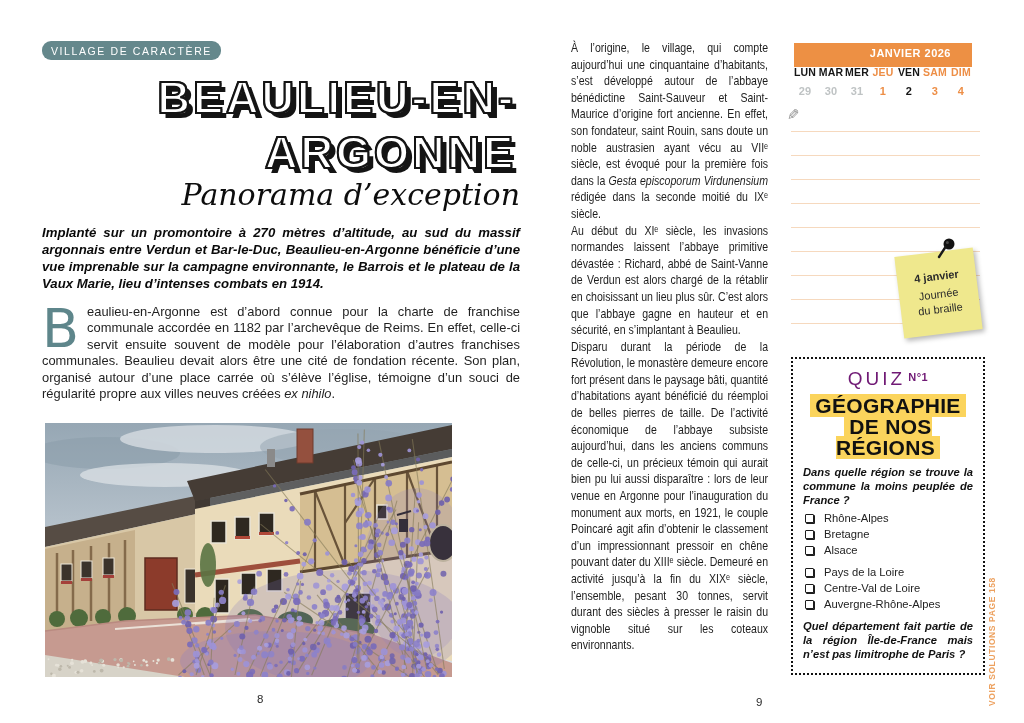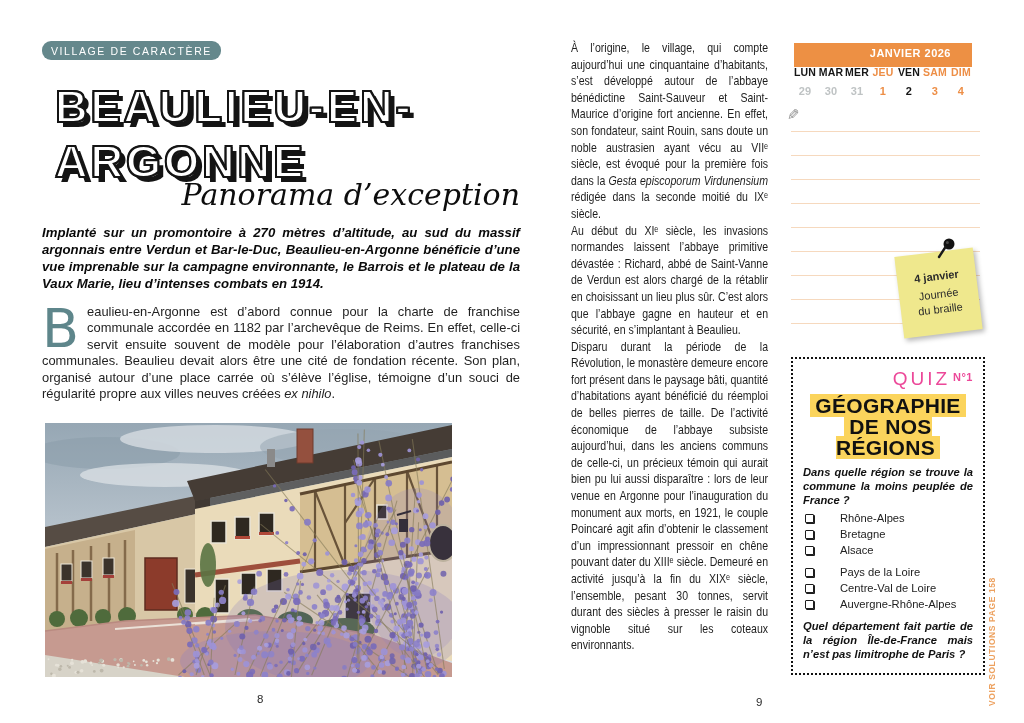--- a/index.html
+++ b/index.html
@@ -3,21 +3,21 @@
 <meta charset="utf-8">
 <style>
   html,body{margin:0;padding:0;background:#e8e8e8;}
   .sheet{position:relative;width:1024px;height:723px;background:#ffffff;overflow:hidden;
          font-family:"Liberation Sans",sans-serif;color:#1c1c1c;}
 
   
   .left-page{position:absolute;left:42px;top:36px;width:478px;height:650px;}
   .badge{position:absolute;left:0;top:5px;background:#65888C;color:#fff;
          font-size:10.5px;letter-spacing:1.6px;padding:4px 9px 3px;font-weight:400;border-radius:9px;}
-  .title{position:absolute;left:0;right:0;top:30px;margin:13px;text-align:left;}
+  .title{position:absolute;left:0;right:0;top:30px;margin:4px;text-align:right;}
   .title-line{display:block;font-size:45px;line-height:55px;font-weight:bold;
         letter-spacing:3px;color:#fff;
         -webkit-text-stroke:2px #141414;
         text-shadow:5px 5px 0 #141414,-1px -1px 0 #141414,1px -1px 0 #141414,
                     -1px 1px 0 #141414,1px 1px 0 #141414;}
   .subtitle{position:absolute;left:0;right:0;top:141px;text-align:right;
         font-family:"DejaVu Serif",serif;font-style:italic;font-weight:normal;
         font-size:30px;color:#0d0d0d;}
   .intro{position:absolute;left:0;top:188px;width:478px;margin:0;
         font-weight:bold;font-style:italic;font-size:13.2px;line-height:17px;
@@ -57,29 +57,29 @@
         background:#EFE88D;transform:rotate(-7deg);z-index:2;
         box-shadow:2px 3px 5px rgba(0,0,0,.28);
         display:flex;flex-direction:column;align-items:center;justify-content:center;
         font-size:11px;color:#2b2b2b;line-height:15px;}
   .sticky .date{font-weight:bold;margin-bottom:3px;}
   .pin{position:absolute;left:934px;top:236px;z-index:3;}
 
   
   .quiz{position:absolute;left:791px;top:357px;width:194px;height:318px;
         border:2px dotted #111;box-sizing:border-box;padding:9px 10px 6px;overflow:hidden;}
-  .quiz-kicker{text-align:right;font-size:19px;letter-spacing:3px;color:#ec4899;font-weight:normal;}
+  .quiz-kicker{text-align:center;font-size:19px;letter-spacing:3px;color:#701a75;font-weight:normal;}
   .quiz-kicker .num{font-size:11px;font-weight:bold;letter-spacing:.5px;vertical-align:4px;margin-left:3px;}
   .quiz-title{text-align:center;margin-top:5px;font-weight:bold;font-size:21px;
         line-height:21px;color:#111;letter-spacing:.3px;}
   .quiz-title .hl{background:#FBD45C;padding:0 5px;}
   .q{margin-top:7px;}
   .q-text{margin:0 0 3px;font-weight:bold;font-style:italic;font-size:11.2px;
         line-height:14.2px;text-align:justify;color:#111;}
-  .opt{display:flex;align-items:center;gap:26px;margin:1px 0;font-size:11.2px;
+  .opt{display:flex;align-items:center;gap:10px;margin:1px 0;font-size:11.2px;
         line-height:15px;color:#222;padding-left:2px;}
   .checkbox{width:7px;height:7px;border:1.4px solid #1d1d1d;border-radius:1px;
         flex:none;box-shadow:1px 1px 0 0 #1d1d1d;background:#fff;}
 
   .solutions{position:absolute;left:987px;top:548px;height:158px;width:13px;
         writing-mode:vertical-rl;transform:rotate(180deg);
         font-size:8.5px;font-weight:bold;letter-spacing:.6px;color:#EDA15F;}
 
   .pn{position:absolute;font-size:11.5px;color:#2b2b2b;}
   .pn-left{left:257px;top:693px;}

